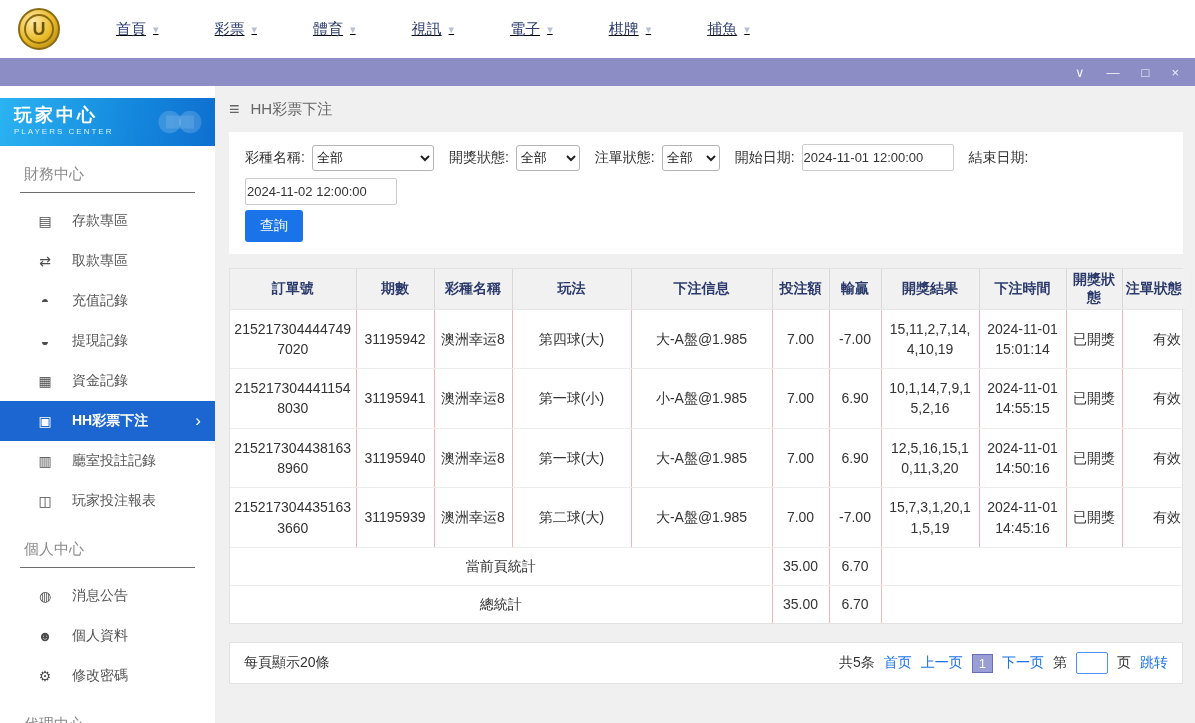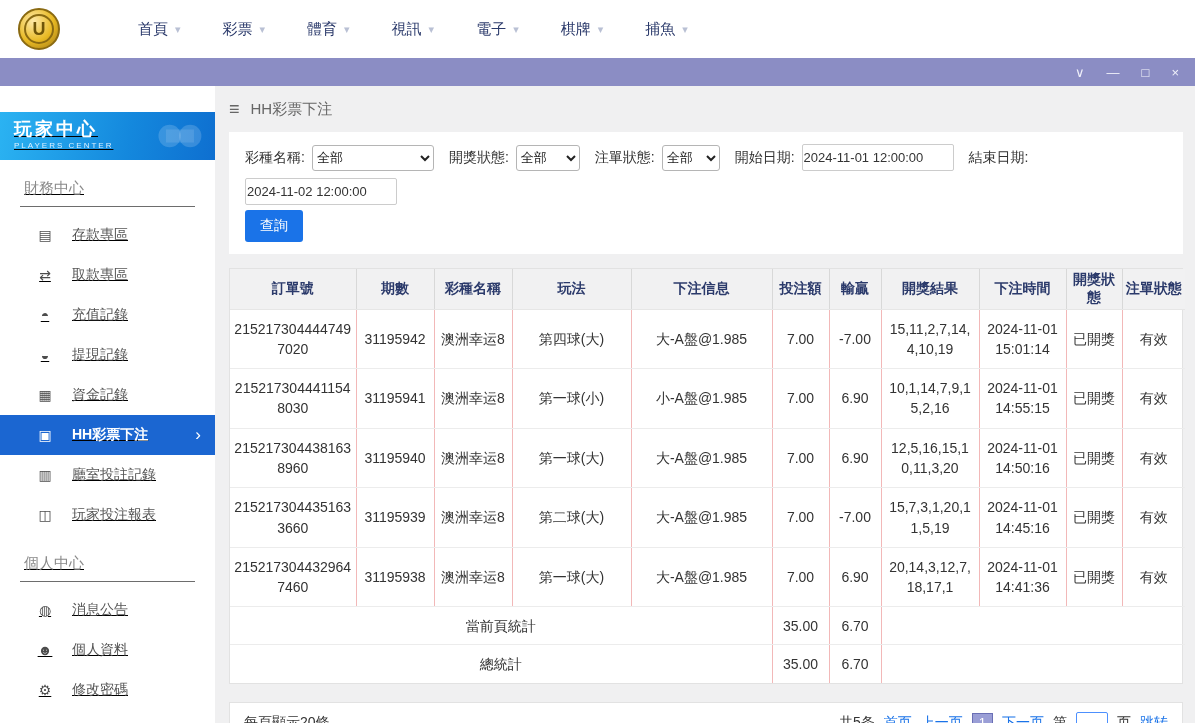--- a/index.html
+++ b/index.html
@@ -6,33 +6,33 @@
   html,body{width:1195px;height:723px;}
   body{font-family:"Liberation Sans","DejaVu Sans",sans-serif;background:#fff;overflow:hidden;}
   .app{width:1195px;height:723px;display:flex;flex-direction:column;overflow:hidden;}
 
   
   .top-header{height:58px;flex:0 0 58px;display:flex;align-items:center;padding:0 18px;background:#fff;}
   .logo{display:flex;align-items:center;gap:9px;}
   .coin{width:42px;height:42px;border-radius:50%;background:radial-gradient(circle at 35% 30%,#ffe9a8,#e8b923 55%,#9c7514);border:2px solid #8a6a12;display:flex;align-items:center;justify-content:center;}
   .coin-inner{width:30px;height:30px;border:2px solid #8a6a12;border-radius:50%;display:flex;align-items:center;justify-content:center;color:#6e5409;font-weight:bold;font-size:18px;}
   .brand{font-size:25px;font-weight:bold;letter-spacing:1px;color:#d8a93c;text-shadow:1px 1px 0 #7a5c10,-1px -1px 0 #fff3c4;}
-  .main-nav{display:flex;margin-left:78px;gap:42px;}
+  .main-nav{display:flex;margin-left:56px;gap:56px;text-decoration:underline;}
   .nav-item{display:flex;align-items:center;gap:7px;font-size:15px;color:#2b3a6b;cursor:pointer;white-space:nowrap;}
   .nav-item .chev{color:#b9c0d4;font-size:11px;}
 
   
   .titlebar{height:28px;flex:0 0 28px;background:#8b8dc4;display:flex;align-items:center;justify-content:flex-end;gap:22px;padding-right:16px;}
   .tb-btn{color:#f0f1fa;font-size:13px;line-height:1;cursor:pointer;}
 
   
   .shell{flex:1;display:flex;min-height:0;}
 
   
-  .sidebar{width:215px;flex:0 0 215px;background:#fff;padding-top:26px;overflow:hidden;text-decoration:underline;}
+  .sidebar{width:215px;flex:0 0 215px;background:#fff;padding-top:12px;overflow:hidden;}
   .banner{height:48px;background:linear-gradient(100deg,#2bb3f2 0%,#1488dd 60%,#0e6fd0 100%);color:#fff;padding:5px 14px;position:relative;overflow:hidden;}
   .banner-title{font-size:18px;font-weight:bold;letter-spacing:3px;}
   .banner-sub{font-size:8px;letter-spacing:2px;color:#d9efff;}
   .banner-deco{position:absolute;right:8px;top:4px;width:56px;height:40px;opacity:.6;}
   .sec-title{margin:14px 20px 8px;padding:5px 4px 8px;color:#8a8a8a;font-size:15px;border-bottom:1px solid #6d6d6d;}
   .menu-item{height:40px;display:flex;align-items:center;gap:18px;padding-left:36px;font-size:14px;color:#555;cursor:pointer;position:relative;}
   .mi-icon{width:18px;text-align:center;color:#4c4c4c;font-size:14px;}
   .menu-item.active{background:#1b66d1;color:#fff;font-weight:bold;}
   .menu-item.active .mi-icon{color:#fff;}
   .mi-arrow{position:absolute;right:14px;font-size:17px;color:#fff;font-weight:normal;}
@@ -53,21 +53,21 @@
   input.date{width:152px;height:27px;border:1px solid #ccc;padding:0 1px;font-size:13px;color:#333;border-radius:2px;}
   .filter-actions{margin-top:5px;}
   .btn-primary{background:#1a73e8;color:#fff;border:none;border-radius:3px;padding:7px 15px;font-size:14px;cursor:pointer;}
 
   
   .table-card{margin-top:14px;background:#fff;border:1px solid #e2e2e2;}
   table{width:100%;border-collapse:collapse;table-layout:fixed;text-align:center;font-size:14px;color:#333;}
   thead th{background:#f1f1f2;color:#2b3a6b;font-weight:bold;height:40px;border-right:1px solid #d8d8d8;border-bottom:1px solid #e6e6e6;padding:0 2px;}
   thead th:last-child{border-right:none;}
   tbody td{border-right:1px solid #f2b8b8;border-bottom:1px solid #ececec;padding:9px 4px;line-height:1.45;word-break:break-all;}
-  tbody td:last-child{border-right:none;}
+  tbody td:last-child{border-right:none;text-align:right;}
   tbody.summary td{height:38px;padding:0 4px;}
   tbody.summary tr:last-child td{border-bottom:none;}
 
   
   .pager{margin-top:18px;flex:0 0 42px;background:#fff;border:1px solid #e2e2e2;height:42px;display:flex;align-items:center;justify-content:space-between;padding:0 14px;font-size:14px;color:#333;}
   .pager-right{display:flex;align-items:center;gap:9px;}
   .pager-right a{color:#1a73e8;text-decoration:none;cursor:pointer;white-space:nowrap;}
   .cur{background:#9a9ed6;border:1px solid #6a6fb5;color:#fff;padding:1px 6px;font-size:13px;cursor:pointer;}
   .jump{width:32px;height:22px;border:1px solid #4d90fe;border-radius:2px;padding:0 3px;font-size:13px;}
 </style>
@@ -292,33 +292,20 @@
                 <td>澳洲幸运8</td>
                 <td>第二球(大)</td>
                 <td>大-A盤@1.985</td>
                 <td>7.00</td>
                 <td>-7.00</td>
                 <td>15,7,3,1,20,11,5,19</td>
                 <td>2024-11-01 14:45:16</td>
                 <td>已開獎</td>
                 <td>有效</td>
               </tr>
-              <tr>
-                <td>2152173044329647460</td>
-                <td>31195938</td>
-                <td>澳洲幸运8</td>
-                <td>第一球(大)</td>
-                <td>大-A盤@1.985</td>
-                <td>7.00</td>
-                <td>6.90</td>
-                <td>20,14,3,12,7,18,17,1</td>
-                <td>2024-11-01 14:41:36</td>
-                <td>已開獎</td>
-                <td>有效</td>
-              </tr>
             </tbody>
           <tbody class="summary">
             <tr>
               <td colspan="5">當前頁統計</td>
               <td>35.00</td>
               <td>6.70</td>
               <td colspan="4"></td>
             </tr>
             <tr>
               <td colspan="5">總統計</td>

